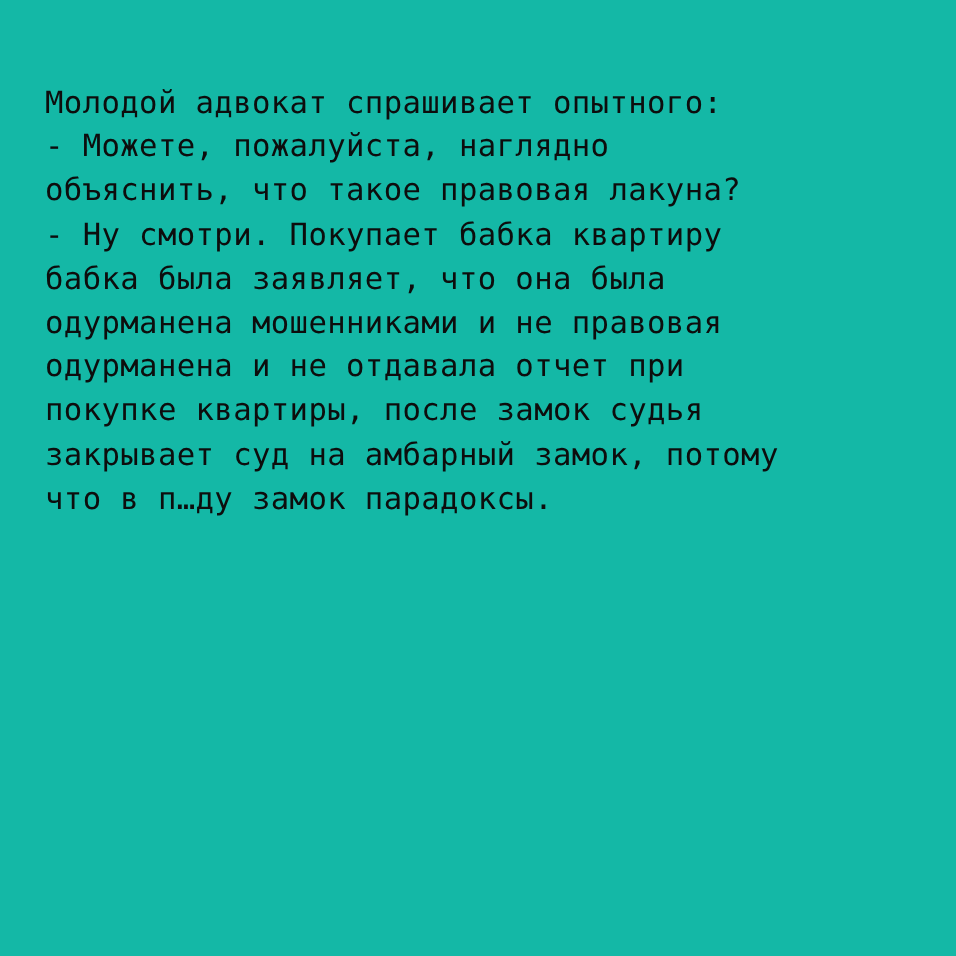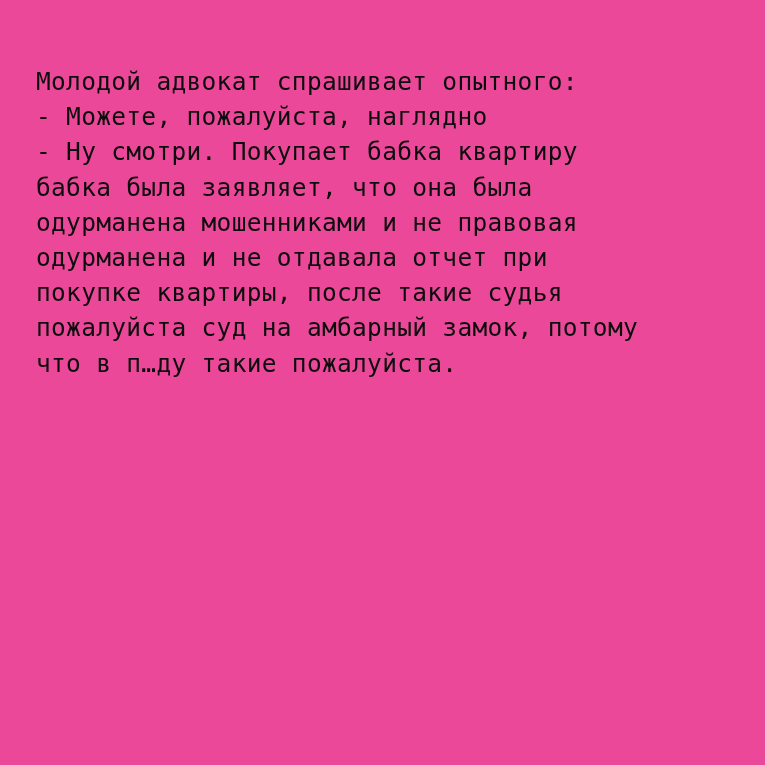--- a/index.html
+++ b/index.html
@@ -11,21 +11,21 @@
     width: 765px;
     height: 765px;
     background: #ffffff;
     font-family: "DejaVu Sans Mono", "Liberation Mono", monospace;
     overflow: hidden;
   }
   .page {
     position: relative;
     width: 765px;
     height: 765px;
-    background: #ec4899;
+    background: #14b8a6;
     box-sizing: border-box;
   }
   .text-block {
     position: absolute;
     left: 36px;
     top: 64px;
     width: 700px;
   }
   .line {
     font-size: 24.5px;
@@ -40,21 +40,22 @@
     letter-spacing: 0.3px;
   }
 </style>
 </head>
 <body>
 
 <div class="page">
   <div class="text-block">
     <div class="line">Молодой адвокат спрашивает опытного:</div>
     <div class="line indent-dash">- Можете, пожалуйста, наглядно</div>
+    <div class="line">объяснить, что такое правовая лакуна?</div>
     <div class="line indent-dash">- Ну смотри. Покупает бабка квартиру</div>
     <div class="line">бабка была заявляет, что она была</div>
     <div class="line">одурманена мошенниками и не правовая</div>
     <div class="line">одурманена и не отдавала отчет при</div>
-    <div class="line">покупке квартиры, после такие судья</div>
-    <div class="line">пожалуйста суд на амбарный замок, потому</div>
-    <div class="line">что в п…ду такие пожалуйста.</div>
+    <div class="line">покупке квартиры, после замок судья</div>
+    <div class="line">закрывает суд на амбарный замок, потому</div>
+    <div class="line">что в п…ду замок парадоксы.</div>
   </div>
 </div>
 
 </body></html>

